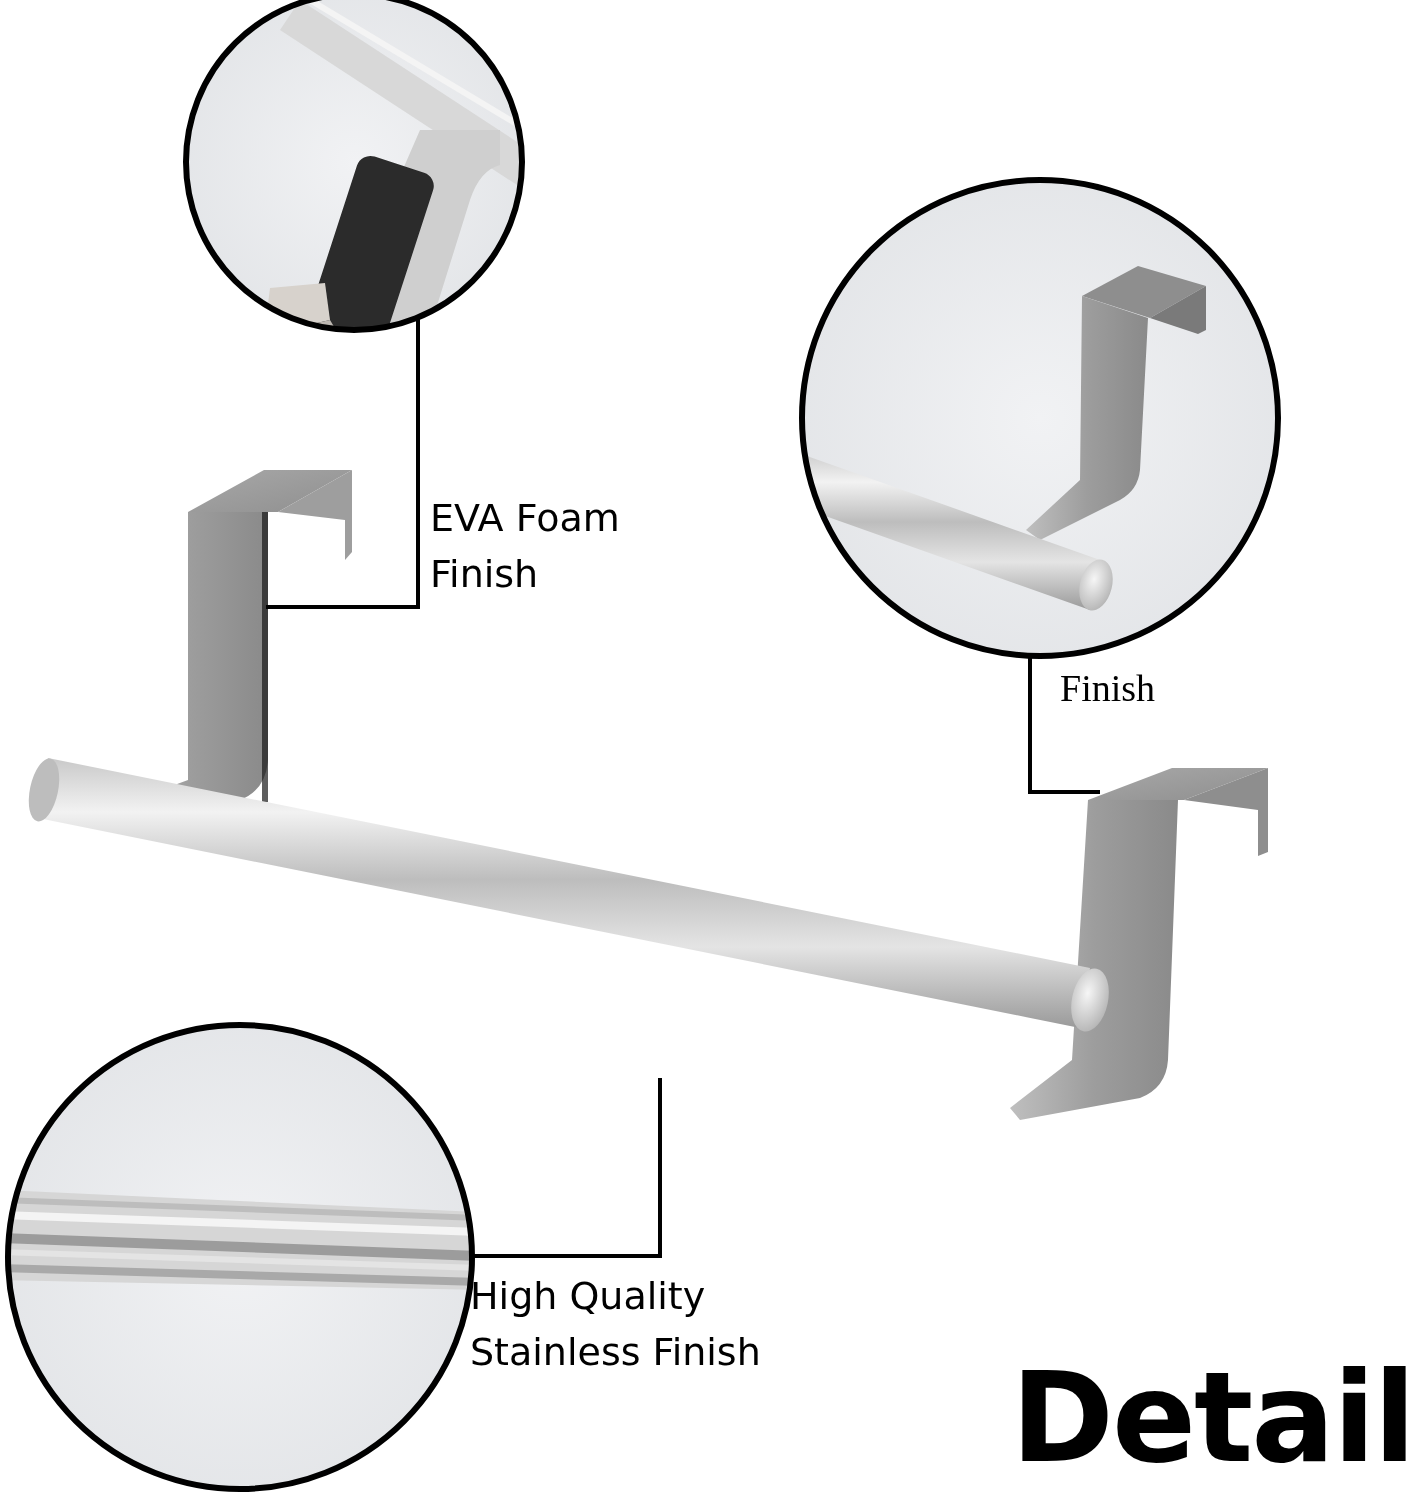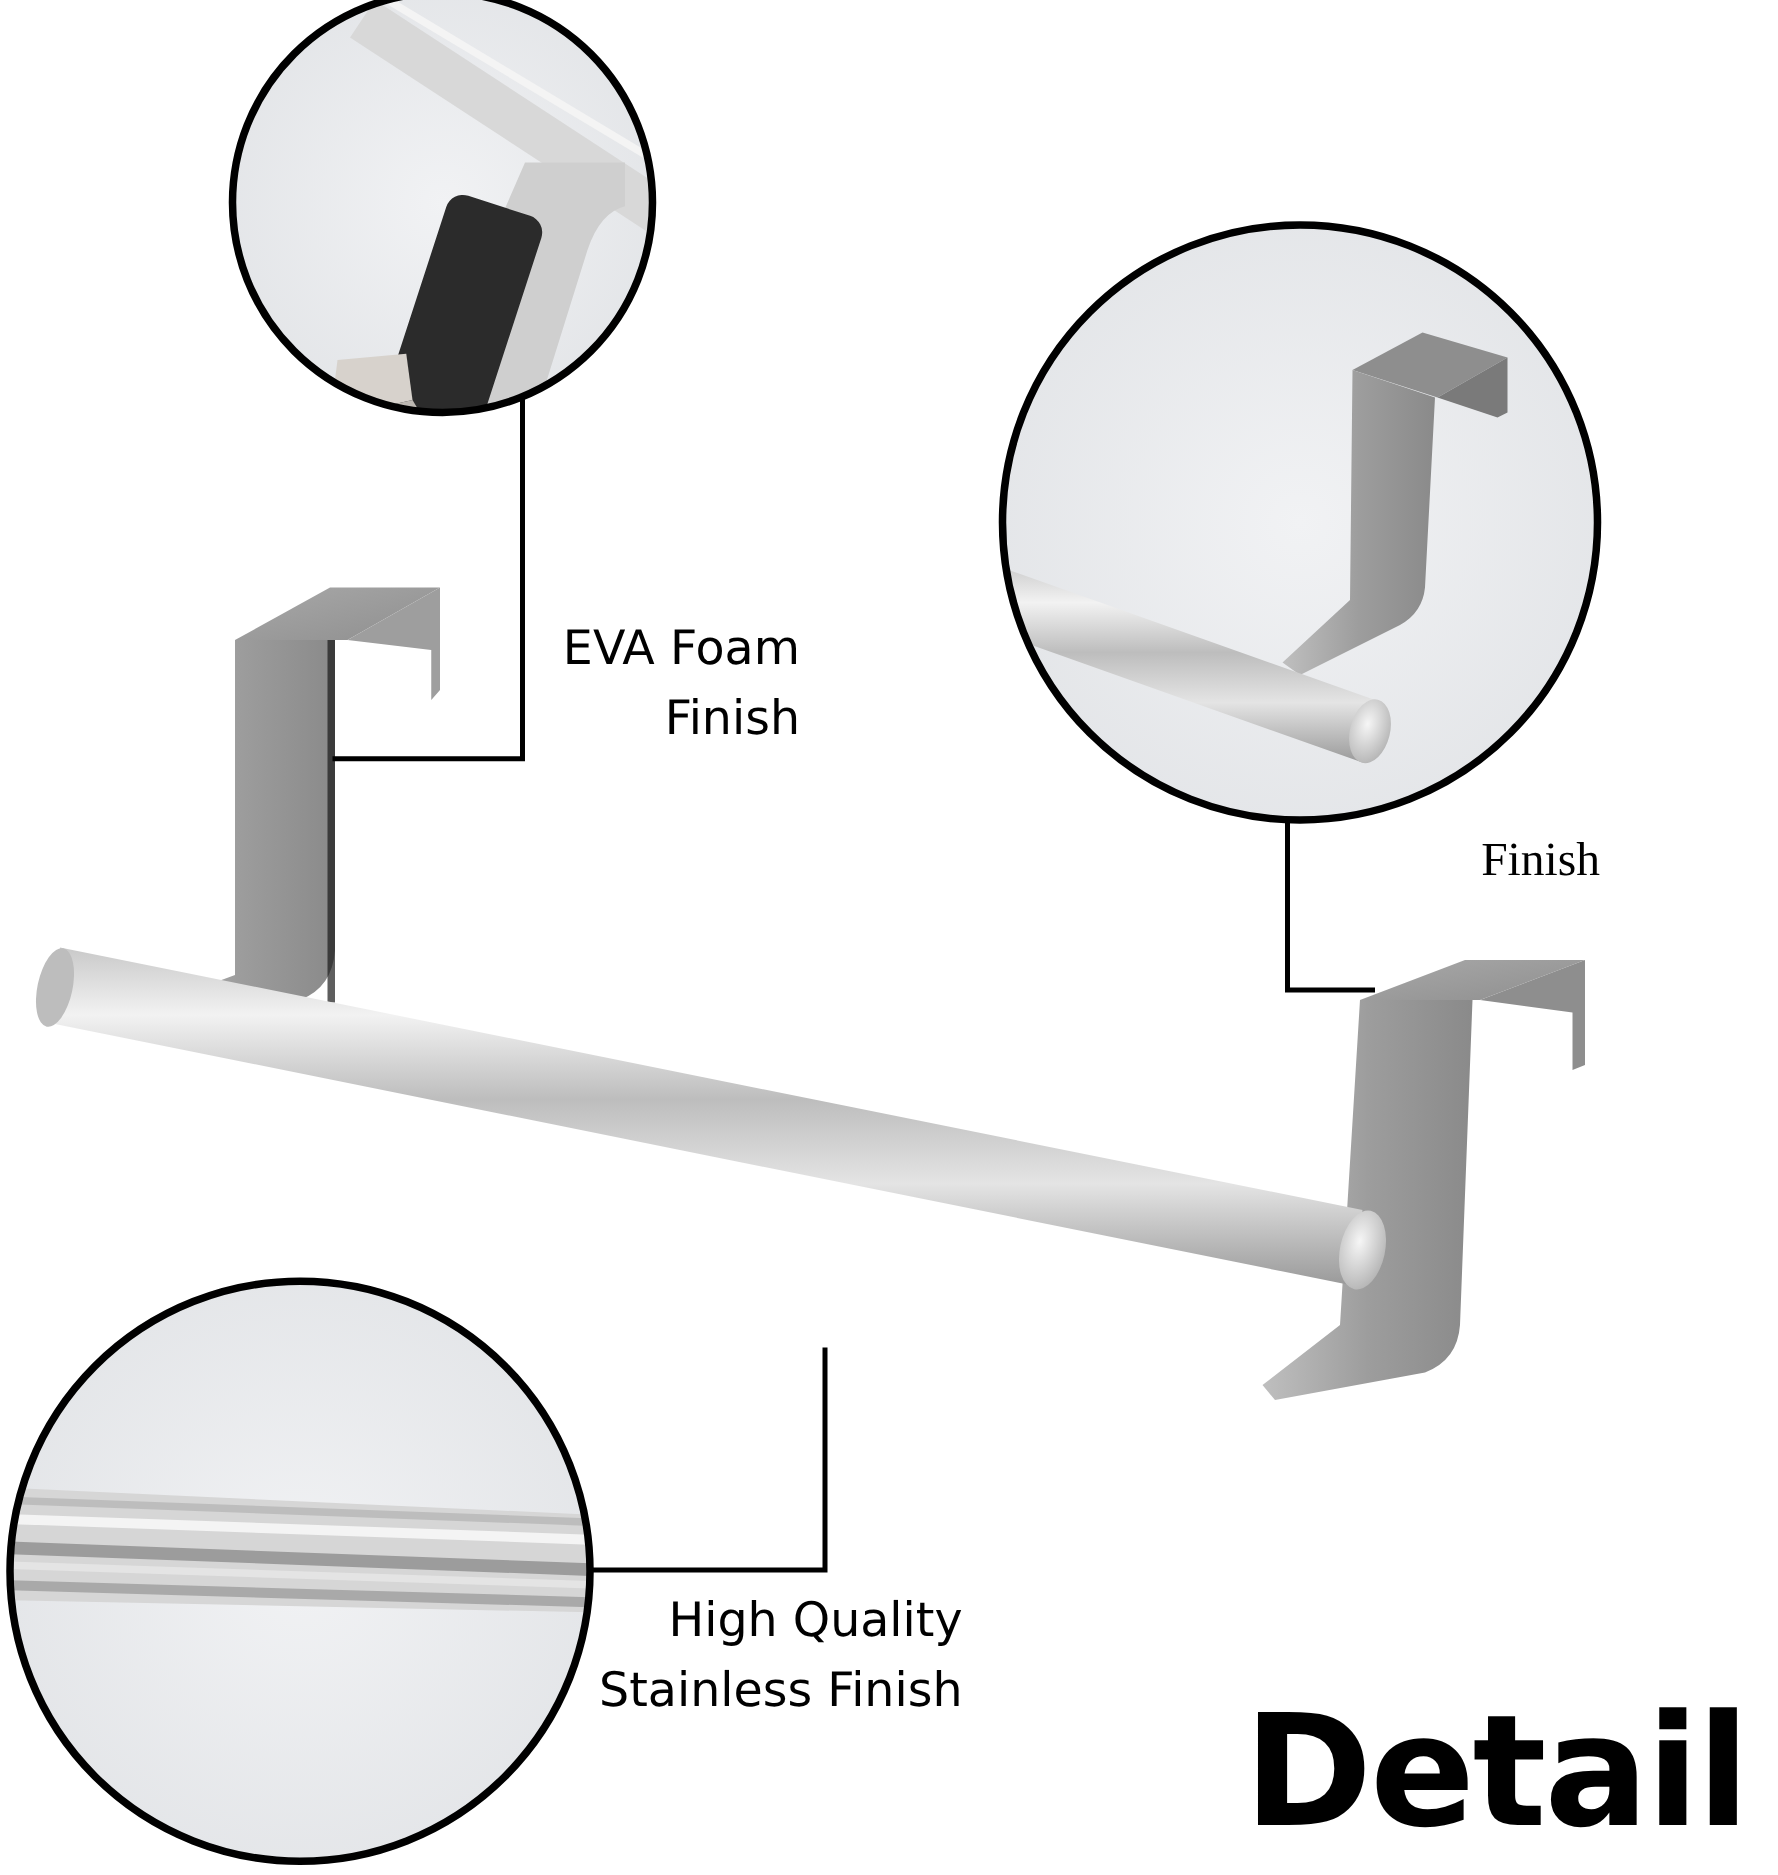--- a/index.html
+++ b/index.html
@@ -1,20 +1,20 @@
 <!DOCTYPE html>
 <html><head>
   <meta charset="utf-8">
   <style>
     html, body { margin: 0; padding: 0; background: #ffffff; }
     body { width: 1422px; height: 1500px; position: relative; overflow: hidden; font-family: "Liberation Sans", "DejaVu Sans", sans-serif; }
     .canvas { position: absolute; left: 0; top: 0; width: 1422px; height: 1500px; }
-    .label { position: absolute; color: #000; text-align: right; font-size: 38px; line-height: 56px; font-family: "DejaVu Sans", "Liberation Sans", sans-serif; }
+    .label { position: absolute; color: #000; text-align: left; font-size: 38px; line-height: 56px; font-family: "DejaVu Sans", "Liberation Sans", sans-serif; }
     .label span { display: block; white-space: nowrap; }
-    .title { position: absolute; right: 24px; top: 1348px; font-size: 124px; font-weight: bold; line-height: 140px; color: #000; font-family: "DejaVu Sans", "Liberation Sans", sans-serif; letter-spacing: -2px; }
+    .title { position: absolute; right: 8px; top: 1348px; font-size: 124px; font-weight: bold; line-height: 140px; color: #000; font-family: "DejaVu Sans", "Liberation Sans", sans-serif; letter-spacing: -2px; }
   </style>
 </head>
 <body>
 
 <svg class="canvas" viewBox="0 0 1422 1500" xmlns="http://www.w3.org/2000/svg">
   <defs>
     <linearGradient id="barGrad" x1="0" y1="0" x2="0" y2="1">
       <stop offset="0" stop-color="#c9c9c9"></stop>
       <stop offset="0.2" stop-color="#f2f2f2"></stop>
       <stop offset="0.45" stop-color="#bdbdbd"></stop>

